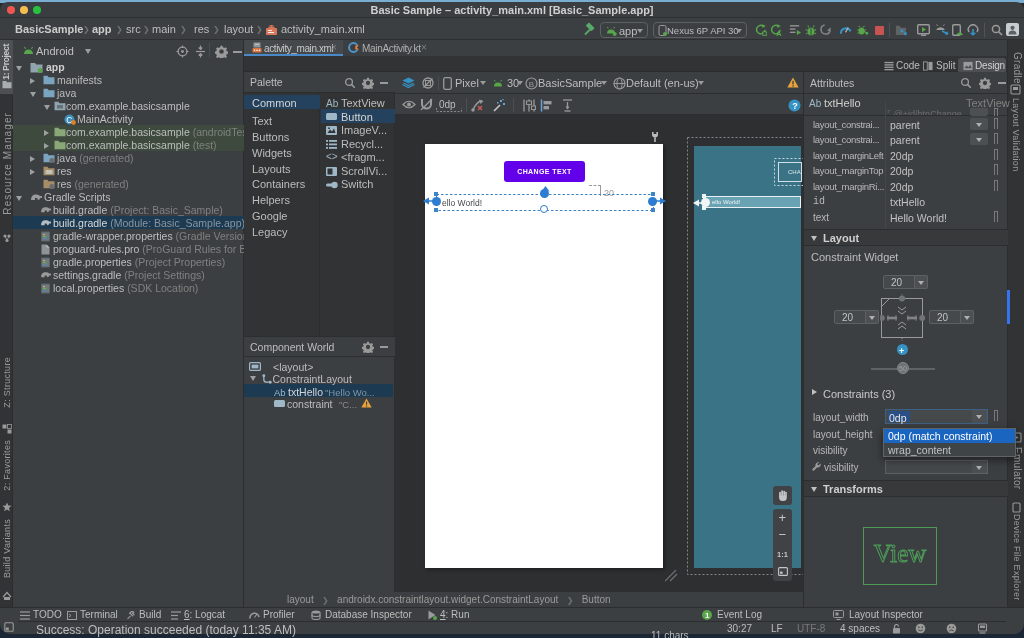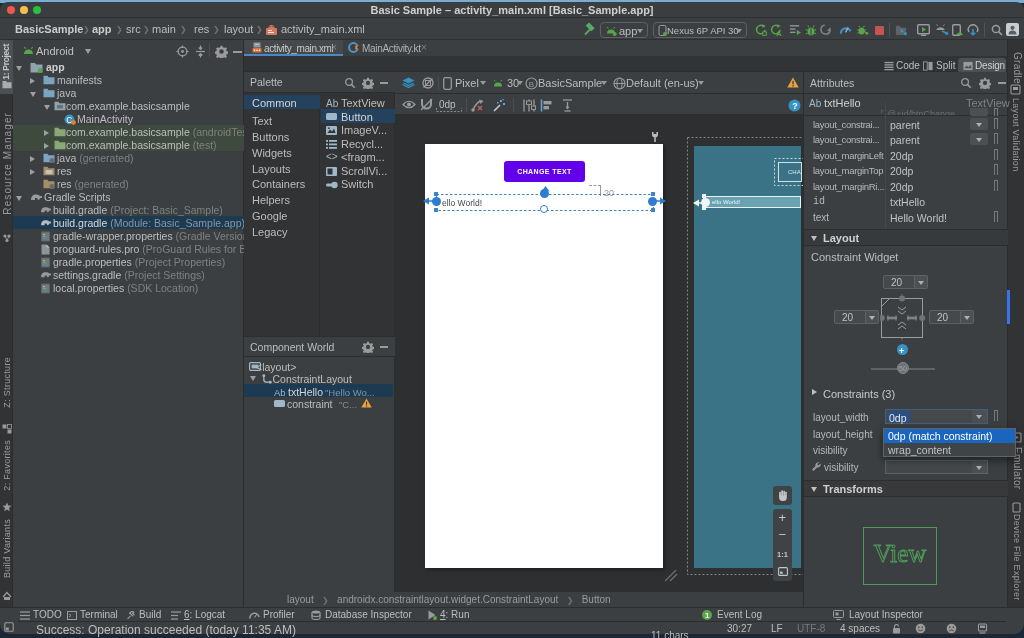--- a/index.html
+++ b/index.html
@@ -433,21 +433,21 @@
   <div class="abs" style="left:6px;top:4px;font-size:10.5px;color:#bdbdbd;">Component World</div>
   <svg class="abs" style="left:118px;top:4px" width="12" height="12" viewBox="0 0 14 14">
       <path fill="#9a9a9a" d="M7 4.5 A2.5 2.5 0 1 0 7 9.5 A2.5 2.5 0 1 0 7 4.5 M6 0.8 h2 l0.4 1.7 1.6 0.7 1.5-0.9 1.4 1.4-0.9 1.5 0.7 1.6 1.7 0.4 v2 l-1.7 0.4-0.7 1.6 0.9 1.5-1.4 1.4-1.5-0.9-1.6 0.7-0.4 1.7 h-2 l-0.4-1.7-1.6-0.7-1.5 0.9-1.4-1.4 0.9-1.5-0.7-1.6-1.7-0.4 v-2 l1.7-0.4 0.7-1.6-0.9-1.5 1.4-1.4 1.5 0.9 1.6-0.7z"></path>
     </svg>
   <div class="abs" style="left:136px;top:9px;width:8px;height:1.6px;background:#9a9a9a;"></div>
   <div class="abs" style="left:0;top:46.5px;width:149px;height:13px;background:#1d3a53;"></div>
   <svg class="abs" style="left:5px;top:25px" width="12" height="9" viewBox="0 0 12 9">
       <rect x="0.6" y="0.6" width="10.8" height="7.8" rx="1" fill="none" stroke="#9fb8c7" stroke-width="1.2"></rect>
       <rect x="2.6" y="2.6" width="6.8" height="3.8" fill="#9fb8c7"></rect>
     </svg>
-  <div class="abs" style="left:12px;top:24px;font-size:10.5px;color:#bdbdbd;">&lt;layout&gt;</div>
+  <div class="abs" style="left:29px;top:24px;font-size:10.5px;color:#bdbdbd;">&lt;layout&gt;</div>
   <div class="abs" style="left:6px;top:39px;width:0;height:0;border-left:3.5px solid transparent;border-right:3.5px solid transparent;border-top:5px solid #9da0a2;"></div>
   <svg class="abs" style="left:18px;top:37px" width="10" height="10" viewBox="0 0 11 11">
       <path d="M2 1 L2 6 Q2 9 5 9 L9 9" fill="none" stroke="#9fb8c7" stroke-width="1.4"></path>
       <circle cx="2" cy="2" r="1.6" fill="#9fb8c7"></circle>
       <circle cx="9" cy="9" r="1.6" fill="#9fb8c7"></circle>
     </svg>
   <div class="abs" style="left:28.5px;top:36px;font-size:10.5px;color:#bdbdbd;">ConstraintLayout</div>
   <div class="abs" style="left:30px;top:50px;font-size:9.5px;color:#9fb8c7;">Ab</div>
   <div class="abs" style="left:44px;top:48.5px;font-size:10.5px;color:#d4d4d4;">txtHello</div>
   <div class="abs" style="left:81px;top:50px;font-size:9.5px;color:#7e95a5;">"Hello Wo...</div>
@@ -662,21 +662,21 @@
   <svg class="abs" style="left:175px;top:5px" width="12" height="12" viewBox="0 0 14 14">
       <path fill="#9a9a9a" d="M7 4.5 A2.5 2.5 0 1 0 7 9.5 A2.5 2.5 0 1 0 7 4.5 M6 0.8 h2 l0.4 1.7 1.6 0.7 1.5-0.9 1.4 1.4-0.9 1.5 0.7 1.6 1.7 0.4 v2 l-1.7 0.4-0.7 1.6 0.9 1.5-1.4 1.4-1.5-0.9-1.6 0.7-0.4 1.7 h-2 l-0.4-1.7-1.6-0.7-1.5 0.9-1.4-1.4 0.9-1.5-0.7-1.6-1.7-0.4 v-2 l1.7-0.4 0.7-1.6-0.9-1.5 1.4-1.4 1.5 0.9 1.6-0.7z"></path>
     </svg>
   <div class="abs" style="left:194px;top:10px;width:8px;height:1.6px;background:#9a9a9a;"></div>
 
   <div class="abs" style="left:5px;top:26px;font-size:10px;color:#9fb8c7;">Ab</div>
   <div class="abs" style="left:20px;top:25px;font-size:11px;color:#d0d0d0;">txtHello</div>
   <div class="abs" style="left:162px;top:25px;font-size:11px;color:#808080;">TextView</div>
   <div class="abs" style="left:0;top:43px;width:204px;height:1px;background:#2b2d2f;"></div>
 
-  <div class="abs" style="left:71px;top:37px;font-size:9px;color:#77797b;overflow:hidden;height:6px;width:80px;opacity:0.8;text-align:right;">⌜ @+id/btnChange</div>
+  <div class="abs" style="left:83px;top:37px;font-size:9px;color:#77797b;overflow:hidden;height:6px;width:80px;opacity:0.8;">⌜ @+id/btnChange</div>
     <div class="abs" style="left:166px;top:36px;width:18px;height:8px;background:#4c5052;border-radius:0 0 2px 2px;"></div>
     <div class="abs" style="left:190px;top:36px;width:4px;height:8px;border:1px solid #77797b;border-bottom:none;"></div>
 
   <div class="abs" style="left:81px;top:30px;width:1px;height:127px;background:#45484a;"></div>
   <div class="abs" style="left:9px;top:47px;font-size:9.5px;color:#b8b8b8;width:75px;overflow:hidden;white-space:nowrap;letter-spacing:-0.3px;">layout_constrai...</div>
   <div class="abs" style="left:86px;top:47px;font-size:10.5px;color:#c2c2c2;">parent</div>
   <div class="abs" style="left:166px;top:46px;width:18px;height:12px;background:#4c5052;border-radius:2px;"></div>
     <div class="abs" style="left:172px;top:51px;border-left:3px solid transparent;border-right:3px solid transparent;border-top:4px solid #b0b0b0;"></div>
   <div class="abs" style="left:190px;top:46px;width:4px;height:11px;border:1px solid #77797b;border-bottom:none;"></div>
   <div class="abs" style="left:9px;top:62px;font-size:9.5px;color:#b8b8b8;width:75px;overflow:hidden;white-space:nowrap;letter-spacing:-0.3px;">layout_constrai...</div>

